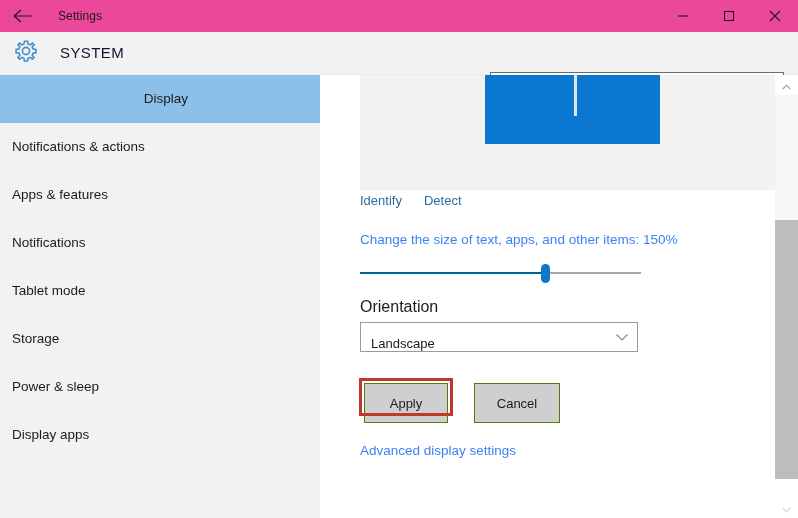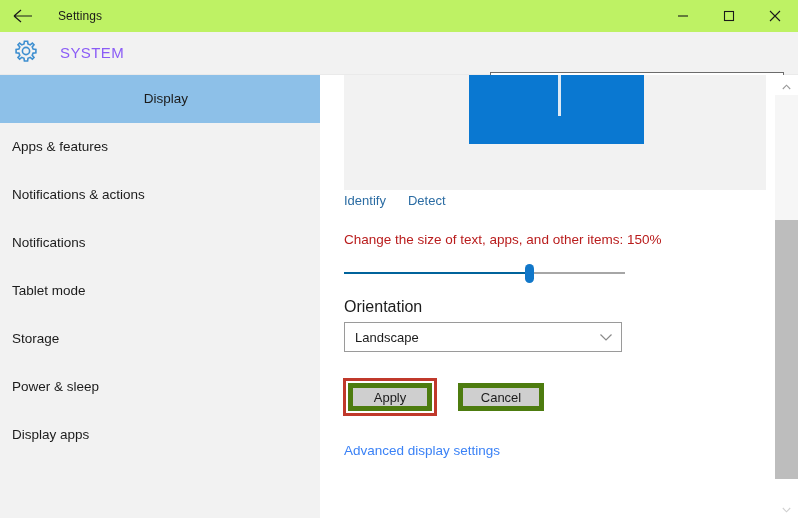--- a/index.html
+++ b/index.html
@@ -22,21 +22,21 @@
     height: 518px;
     background: #ffffff;
     overflow: hidden;
   }
 
   
   .titlebar {
     position: absolute;
     left: 0; top: 0;
     width: 798px; height: 32px;
-    background: #bef264;
+    background: #ec4899;
     display: flex;
     align-items: center;
   }
   .back-btn {
     width: 46px; height: 32px;
     display: flex; align-items: center; justify-content: center;
   }
   .back-btn svg { display: block; }
   .title-text {
     font-size: 12px;
@@ -69,21 +69,21 @@
     position: absolute;
     left: 10px; top: 5px;
     width: 32px; height: 32px;
     display: flex; align-items: center; justify-content: center;
   }
   .page-title {
     position: absolute;
     left: 60px; top: 0;
     line-height: 42px;
     font-size: 15px;
-    color: #8b5cf6;
+    color: #0f172a;
     letter-spacing: 0.4px;
   }
 
   
   .search-box {
     position: absolute;
     left: 490px; top: 40px;
     width: 294px; height: 30px;
     background: #ffffff;
     border: 1px solid #6b6b6b;
@@ -128,21 +128,21 @@
   }
   .nav-item.selected {
     background: #8dc0e8;
     justify-content: center;
   }
   .nav-item-label { line-height: 1; }
 
   
   .content {
     position: absolute;
-    left: 320px; top: 75px;
+    left: 336px; top: 75px;
     width: 455px; height: 443px;
     background: #ffffff;
     overflow: hidden;
   }
 
   .preview-panel {
     position: absolute;
     left: 24px; top: -2px;
     width: 422px; height: 117px;
     background: #f2f2f2;
@@ -169,21 +169,21 @@
   .link {
     font-size: 13px;
     color: #2b6ca3;
     cursor: pointer;
   }
 
   .scale-label {
     position: absolute;
     left: 24px; top: 157px;
     font-size: 13.5px;
-    color: #b91c1c;
+    color: #3b82f6;
     white-space: nowrap;
   }
 
   .slider {
     position: absolute;
     left: 24px; top: 187px;
     width: 281px; height: 22px;
   }
   .slider-track {
     position: absolute;
@@ -213,44 +213,44 @@
     color: #1b1b1b;
   }
   .dropdown {
     position: absolute;
     left: 24px; top: 247px;
     width: 278px; height: 30px;
     border: 1px solid #9a9a9a;
     background: #ffffff;
     box-sizing: border-box;
     display: flex;
-    align-items: center;
+    align-items: flex-end;
   }
   .dropdown-value {
     flex: 1 1 auto;
     padding-left: 10px;
     font-size: 13px;
     color: #1b1b1b;
   }
   .dropdown-arrow {
     width: 30px; height: 28px;
     display: flex; align-items: center; justify-content: center;
     flex: 0 0 auto;
   }
 
   .buttons-row {
     position: absolute;
     left: 24px; top: 308px;
   }
   .btn {
     position: absolute;
     top: 0;
-    height: 28px;
+    height: 40px;
     background: #cfcfcf;
-    border: 5px solid #4d7c0f;
+    border: 1px solid #4d7c0f;
     box-sizing: border-box;
     font-family: "Liberation Sans", sans-serif;
     font-size: 13px;
     color: #1b1b1b;
     cursor: pointer;
     display: flex; align-items: center; justify-content: center;
   }
   #apply-btn { left: 4px; width: 84px; }
   #cancel-btn { left: 114px; width: 86px; }
   .highlight-box {
@@ -365,24 +365,24 @@
         </span>
       </div>
     </div>
   </div>
 
   <div class="sidebar">
     <div class="nav-item selected">
       <span class="nav-item-label">Display</span>
     </div>
     <div class="nav-item">
+      <span class="nav-item-label">Notifications &amp; actions</span>
+    </div>
+    <div class="nav-item">
       <span class="nav-item-label">Apps &amp; features</span>
-    </div>
-    <div class="nav-item">
-      <span class="nav-item-label">Notifications &amp; actions</span>
     </div>
     <div class="nav-item">
       <span class="nav-item-label">Notifications</span>
     </div>
     <div class="nav-item">
       <span class="nav-item-label">Tablet mode</span>
     </div>
     <div class="nav-item">
       <span class="nav-item-label">Storage</span>
     </div>

